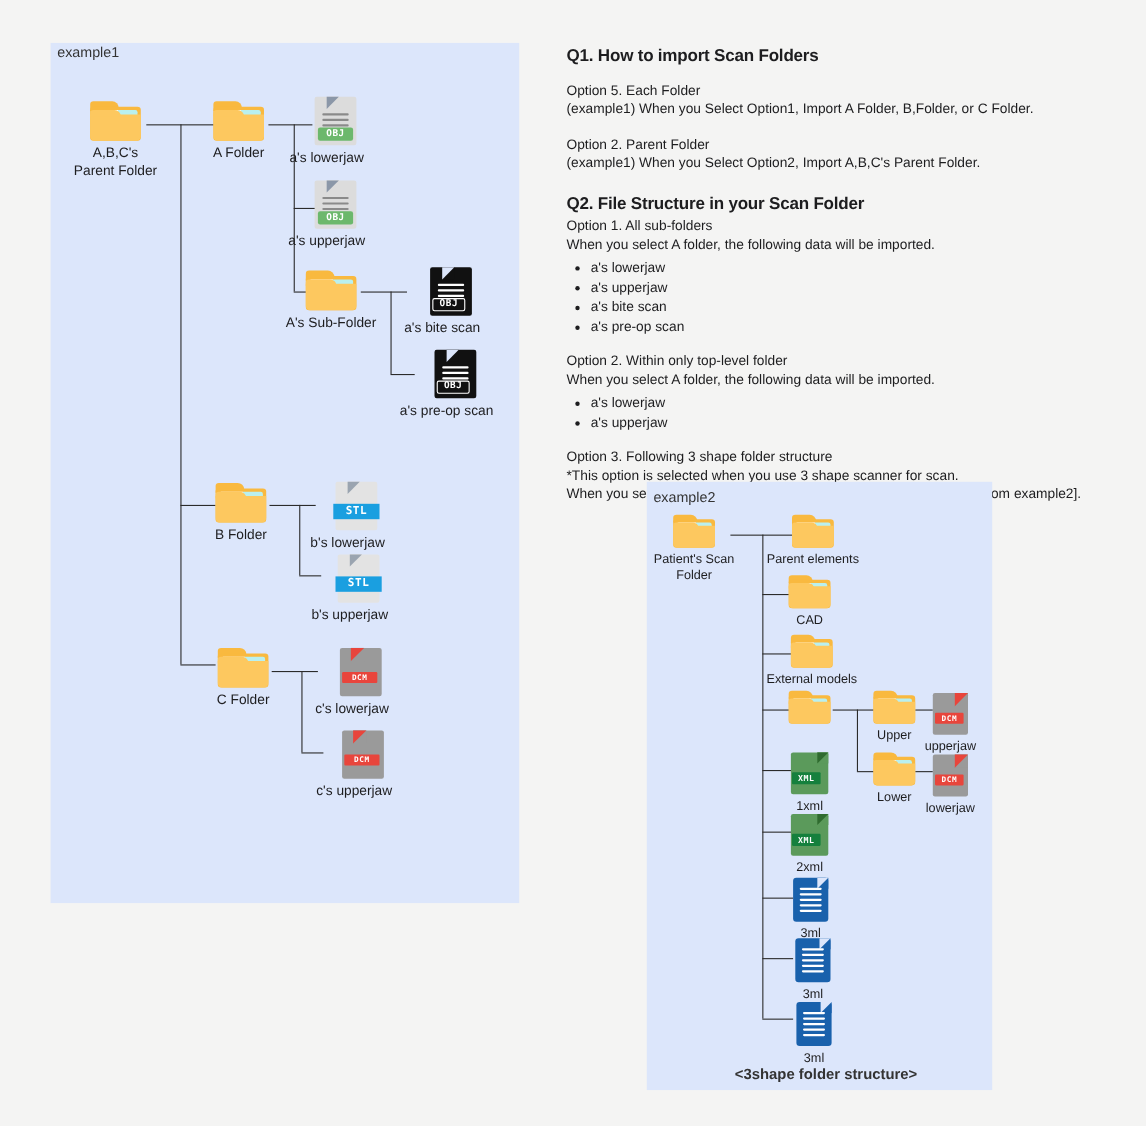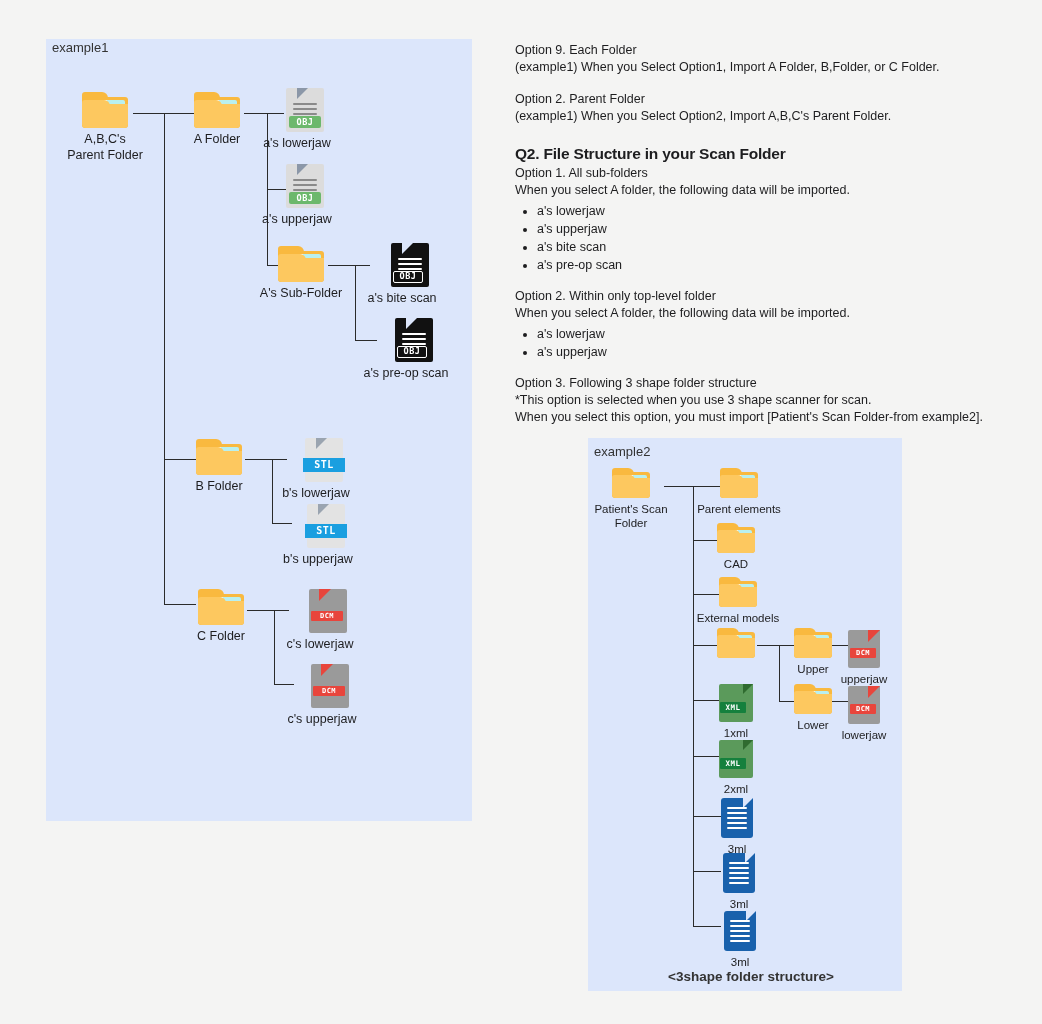--- a/index.html
+++ b/index.html
@@ -359,22 +359,23 @@
 <div class="node" style="left:322px; top:664px;">
   <span class="doc dcm">
     <i class="sheet"></i>
       <i class="corner"></i>
     <span class="badge">DCM</span>
   </span>
   <span class="label">c's upperjaw</span>
 </div>
 
 <div id="textcol">
+  <h2>Q1. How to import Scan Folders</h2>
   <p>
-    <span>Option 9. Each Folder</span><br>
+    <span>Option 5. Each Folder</span><br>
     <span>(example1) When you Select Option1, Import A Folder, B,Folder, or C Folder.</span>
   </p>
   <p>
     <span>Option 2. Parent Folder</span><br>
     <span>(example1) When you Select Option2, Import A,B,C's Parent Folder.</span>
   </p>
 
   <h2 class="q2">Q2. File Structure in your Scan Folder</h2>
 
   <p class="nb">

